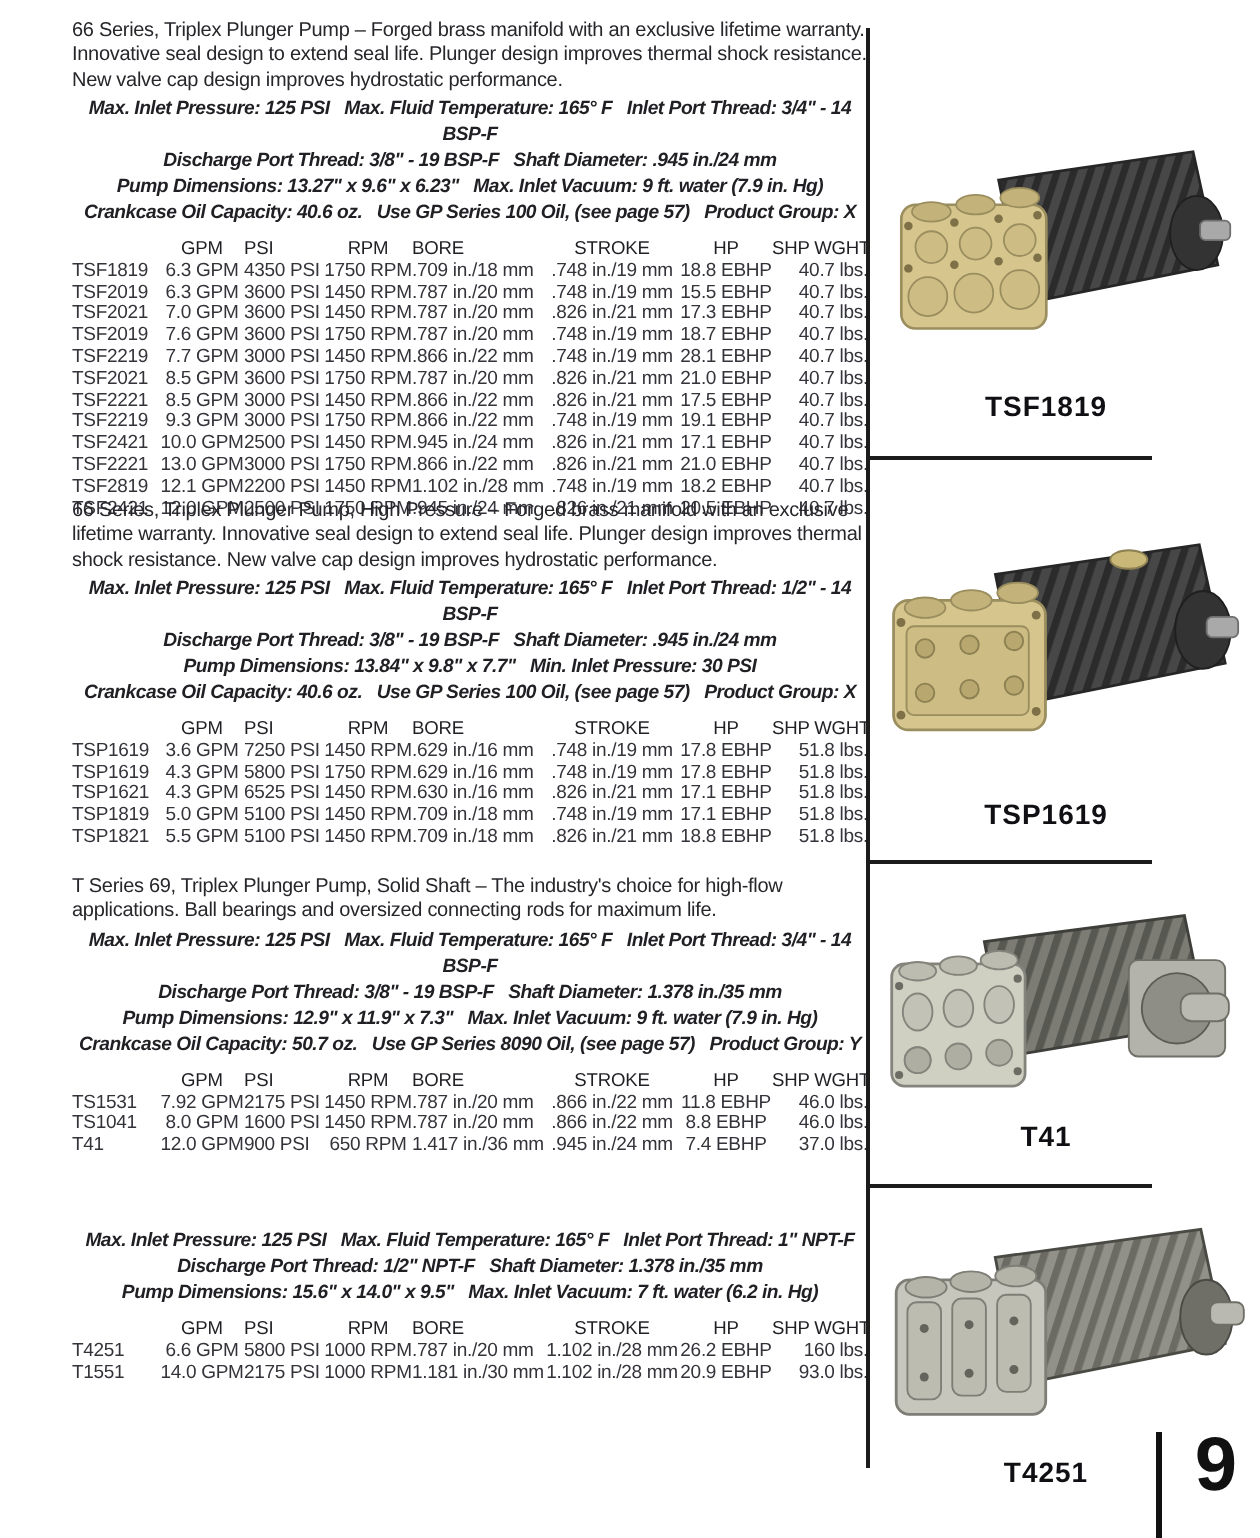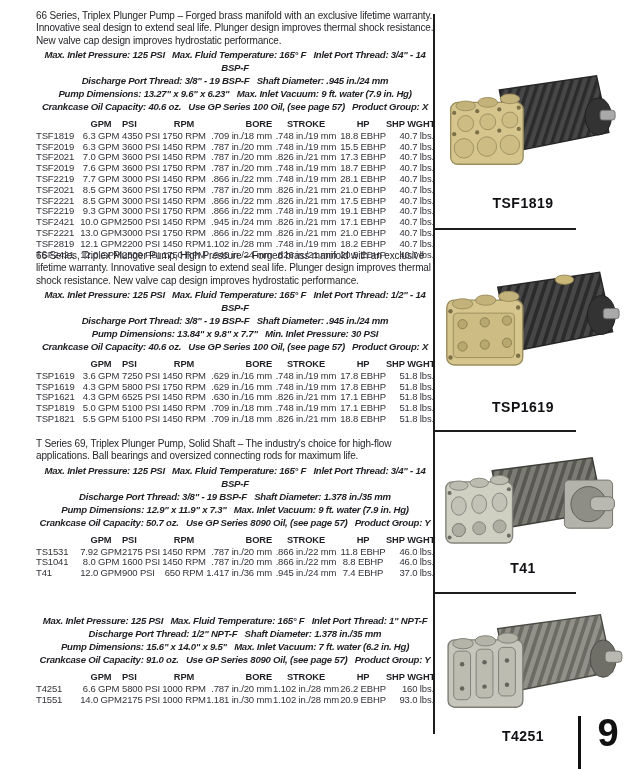--- a/index.html
+++ b/index.html
@@ -13,32 +13,32 @@
   .intro{margin:0;font-size:10px;line-height:12.3px;letter-spacing:-0.15px;color:#26262b;}
   .specs{margin-top:1px;}
   .spec-line{
     font-size:9.6px;line-height:13px;font-weight:bold;font-style:italic;
     letter-spacing:-0.25px;white-space:pre-wrap;color:#1f1f24;text-align:center;
   }
   table.pump-table{
     border-collapse:collapse;table-layout:fixed;width:398px;margin-top:5px;
   }
   table.pump-table th{
-    font-size:9.3px;font-weight:bold;color:#1f1f24;line-height:13px;
+    font-size:9.3px;font-weight:normal;color:#1f1f24;line-height:13px;
     padding:0;white-space:nowrap;letter-spacing:-0.1px;
   }
   table.pump-table td{
     font-size:9.5px;color:#33333a;line-height:10.8px;padding:0;
     white-space:nowrap;letter-spacing:-0.15px;
   }
   .c0{width:44px;text-align:left;}
   .c1{width:42px;text-align:center;}
   .c2{width:40px;text-align:left;}
   .c3{width:44px;text-align:center;}
-  .c4{width:66px;text-align:right;}
+  .c4{width:66px;text-align:left;}
   .c5{width:68px;text-align:center;}
   .c6{width:46px;text-align:center;}
   .c7{text-align:right;padding-right:2px;}
   
   .vrule{position:absolute;left:433px;top:14px;width:2px;height:720px;background:#1c1c1c;}
   .hrule{position:absolute;left:433px;width:143px;height:2px;background:#1c1c1c;}
   .figure{position:absolute;}
   .pump-label{
     position:absolute;left:433px;width:180px;text-align:center;
     font-size:14px;font-weight:bold;color:#101014;letter-spacing:0.5px;
@@ -346,21 +346,20 @@
         </tr>
       </tbody>
   </table>
 </section>
 
 <section class="spec-block" style="top:613px">
   <div class="specs">
       <div class="spec-line">Max. Inlet Pressure: 125 PSI   Max. Fluid Temperature: 165° F   Inlet Port Thread: 1" NPT-F</div>
       <div class="spec-line">Discharge Port Thread: 1/2" NPT-F   Shaft Diameter: 1.378 in./35 mm</div>
       <div class="spec-line">Pump Dimensions: 15.6" x 14.0" x 9.5"   Max. Inlet Vacuum: 7 ft. water (6.2 in. Hg)</div>
-      <div class="spec-line">Crankcase Oil Capacity: 91.0 oz.   Use GP Series 8090 Oil, (see page 57)   Product Group: Y</div>
     </div>
   <table class="pump-table">
     <thead>
         <tr>
           <th class="c0"></th>
           <th class="c1">GPM</th>
           <th class="c2">PSI</th>
           <th class="c3">RPM</th>
           <th class="c4">BORE</th>
           <th class="c5">STROKE</th>

